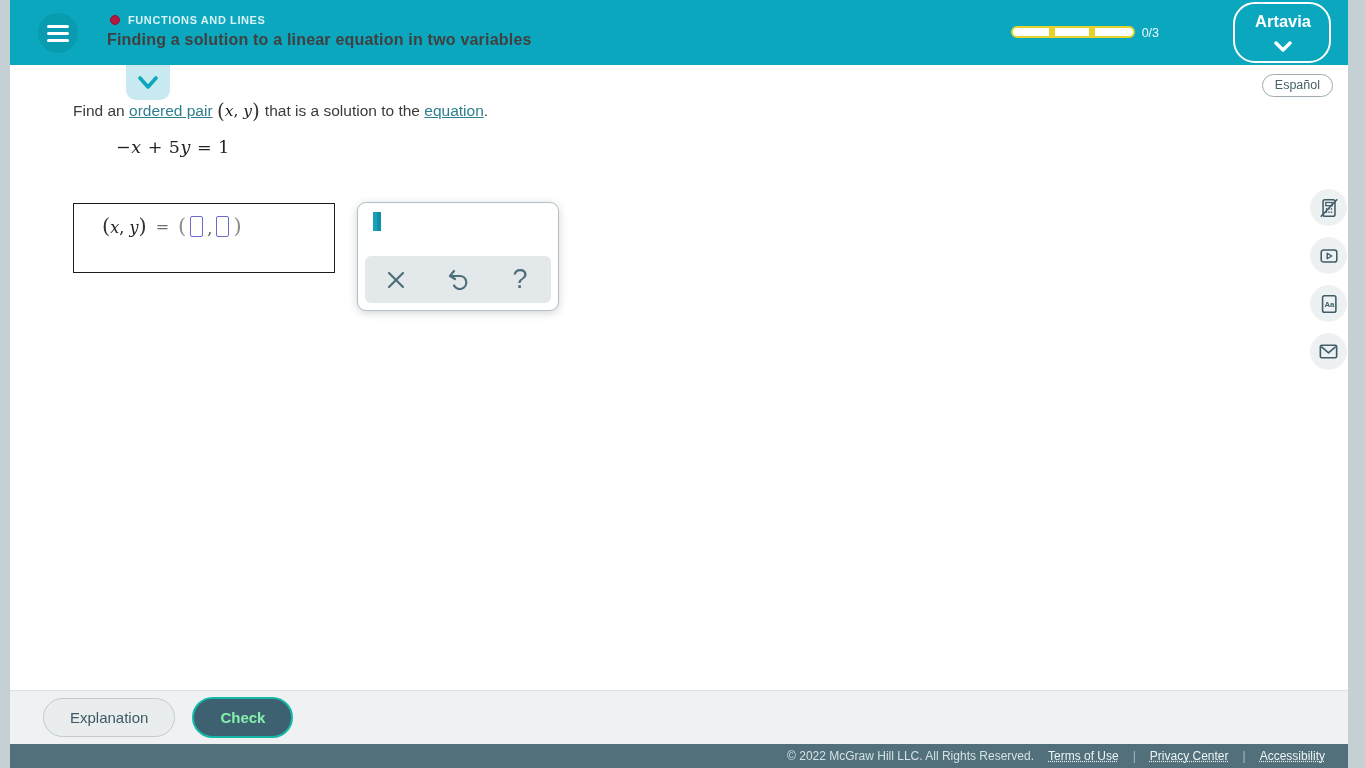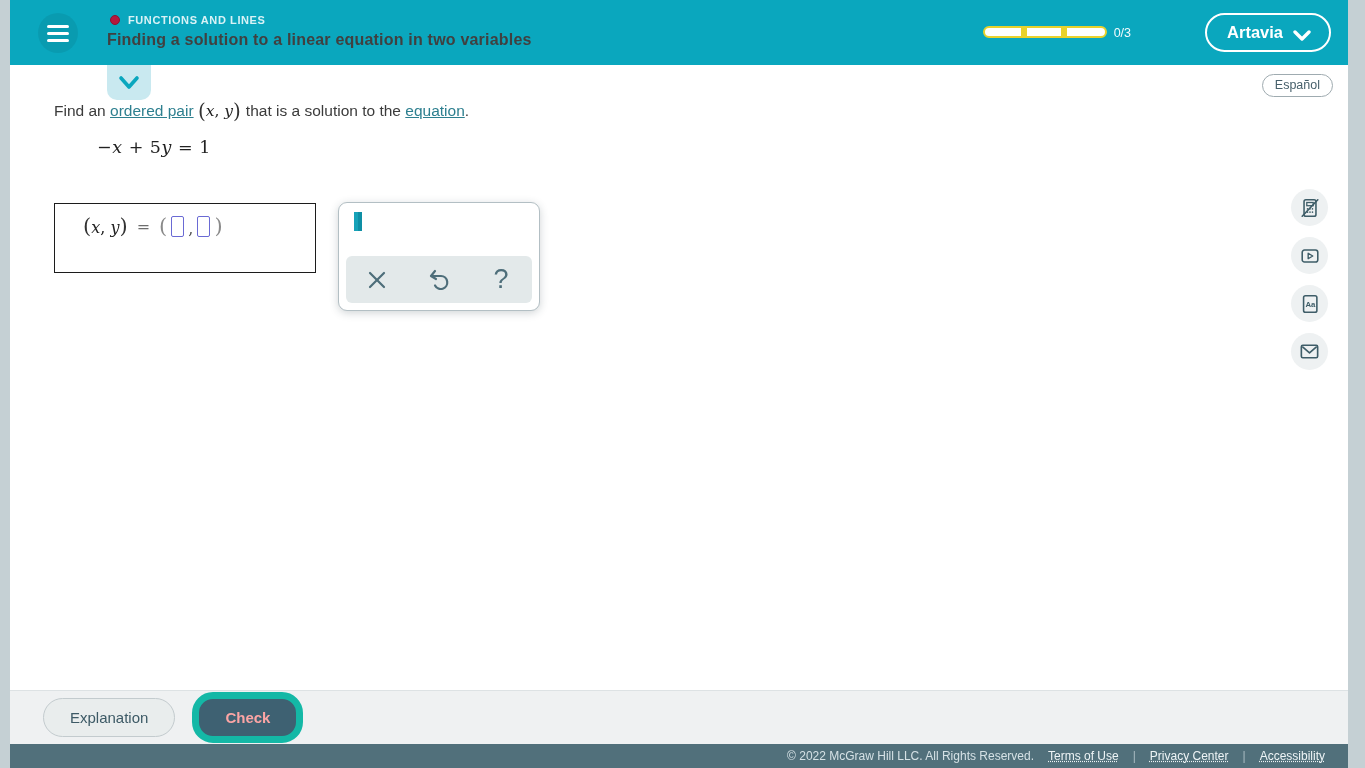--- a/index.html
+++ b/index.html
@@ -41,26 +41,26 @@
   .progress-group{display:flex;align-items:flex-start;gap:7px;margin-right:60px;}
   .progress-bar{
     width:124px;height:12px;border:2px solid var(--accent-yellow);border-radius:7px;
     background:#fff;position:relative;
   }
   .progress-sep{position:absolute;top:0;width:6px;height:8px;background:var(--accent-yellow);}
   .progress-sep.s1{left:36px;}
   .progress-sep.s2{left:76px;}
   .progress-label{font-size:12.5px;color:#f2fbfd;}
   .user-btn{
-    display:flex;align-items:flex-end;gap:10px;background:transparent;cursor:pointer;
+    display:flex;align-items:center;gap:10px;background:transparent;cursor:pointer;
     border:2px solid #fff;border-radius:22px;padding:8px 18px 8px 20px;
-    color:#fff;font-size:16.5px;font-weight:bold;font-family:"Liberation Sans",sans-serif;
-  }
-  
-  .main{flex:1;background:#fff;position:relative;overflow:hidden;}
+    color:#fff;font-size:16.5px;font-weight:bold;font-family:"Liberation Sans",sans-serif;flex-direction:column;
+  }
+  
+  .main{flex:1;background:#fff;position:relative;overflow:hidden;margin-left:19px;}
   .pull-tab{
     position:absolute;left:97px;top:0;width:44px;height:35px;border:none;cursor:pointer;
     background:#c9e9f0;border-radius:0 0 10px 10px;display:flex;align-items:center;justify-content:center;
   }
   .lang-btn{
     position:absolute;right:15px;top:9px;background:#fff;cursor:pointer;
     border:1px solid #9fabb0;border-radius:12px;padding:3px 12px 4px;
     font-size:12.5px;color:#47606b;font-family:"Liberation Sans",sans-serif;
   }
   .question{position:absolute;left:44px;top:34px;font-size:15.5px;color:#3b3b3b;}
@@ -110,22 +110,22 @@
   .action-bar{
     flex:0 0 54px;background:#eff1f2;border-top:1px solid #dde2e4;
     display:flex;align-items:center;gap:17px;padding-left:33px;
   }
   .explain-btn{
     background:#e9eded;border:1px solid #c3cbce;border-radius:21px;cursor:pointer;
     padding:10px 26px;font-size:15px;color:#3d5a66;font-weight:500;
     font-family:"Liberation Sans",sans-serif;
   }
   .check-btn{
-    background:#3e6172;border:7px solid #14b8a6;border-radius:21px;cursor:pointer;
-    padding:10px 26px;font-size:15px;color:#fca5a5;font-weight:600;
+    background:#3e6172;border:2px solid #14b8a6;border-radius:21px;cursor:pointer;
+    padding:10px 26px;font-size:15px;color:#86efac;font-weight:600;
     font-family:"Liberation Sans",sans-serif;
   }
   
   .footer{
     flex:0 0 24px;background:var(--footer-slate);color:#d5e1e5;
     display:flex;align-items:center;justify-content:flex-end;gap:14px;
     padding-right:23px;font-size:12px;
   }
   .footer-link{color:#eef4f6;text-decoration:underline dotted;cursor:pointer;}
   .footer-sep{color:#a8bac1;}

